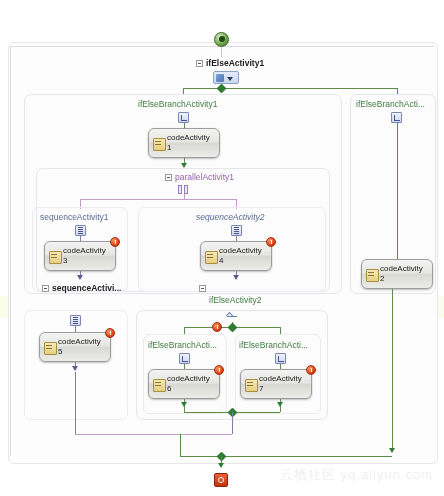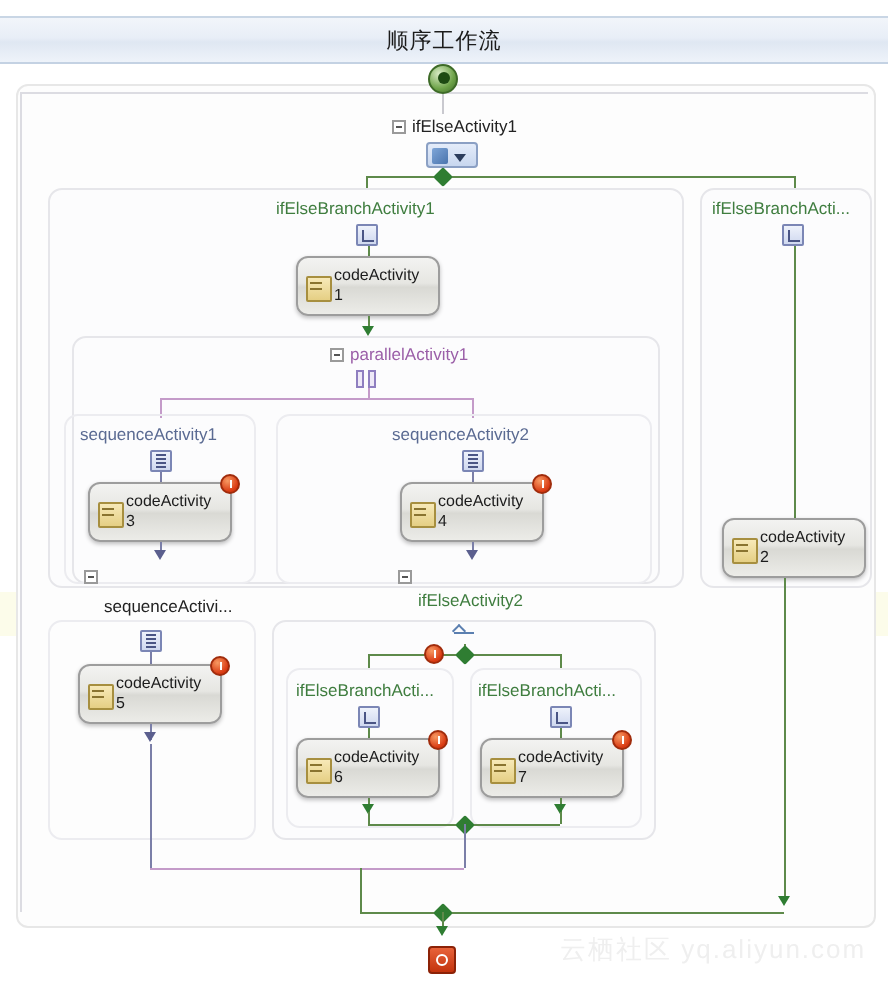--- a/index.html
+++ b/index.html
@@ -45,21 +45,21 @@
   
   .lbl{
     position:absolute;
     font-size:8.5px;
     white-space:nowrap;
     line-height:11px;
   }
   .lbl.green{color:#3f7d3f;}
   .lbl.purple{color:#9b5fa8;}
   .lbl.blue{color:#5a6a92;}
-  .lbl.dark{color:#222;font-weight:normal;}
+  .lbl.dark{color:#222;font-weight:bold;}
 
   
   .exp{
     position:absolute;
     width:7px;height:7px;
     border:1px solid #9a9a9a;
     background:#fff;
     box-sizing:border-box;
   }
   .exp:after{
@@ -228,23 +228,20 @@
   }
 
   
   .rail{position:absolute;background:#dcdce2;}
 </style>
 </head>
 <body>
 
 <div id="canvas">
 
-  <div class="titlebar">
-    <span class="t">顺序工作流</span>
-  </div>
 
   <div class="band" style="top:296px;height:22px;"></div>
 
   <div class="surface"></div>
 
   <div class="rail" style="left:10px;top:46px;width:1px;height:410px;"></div>
   <div class="rail" style="left:10px;top:46px;width:424px;height:1px;"></div>
 
   <div class="start" style="left:214px;top:32px;"></div>
   <div class="ln v gray" style="left:221px;top:47px;height:10px;"></div>
@@ -302,24 +299,24 @@
     <span class="txt">
       <span>codeActivity</span><br>
       <span>3</span>
     </span>
   </div>
   <div class="badge" style="left:110px;top:237px;"></div>
   <div class="ln v b" style="left:80px;top:271px;height:7px;"></div>
   <div class="arrow b" style="left:76.5px;top:275px;"></div>
 
   <div class="exp" style="left:42px;top:285px;"></div>
-  <div class="lbl dark" style="left:52px;top:298px;">sequenceActivi...</div>
+  <div class="lbl dark" style="left:52px;top:283px;">sequenceActivi...</div>
 
   <div class="box plain" style="left:138px;top:207px;width:188px;height:85px;"></div>
-  <div class="lbl blue" style="left:196px;top:212px;">sequenceActivity2</div>
+  <div class="lbl blue" style="left:196px;top:212px;font-style:italic;">sequenceActivity2</div>
   <div class="ic seq" style="left:231px;top:225px;"></div>
   <div class="ln v b" style="left:236px;top:236px;height:5px;"></div>
 
   <div class="code" style="left:200px;top:241px;">
     <span class="ci">
         <span class="scroll-ic"></span>
       </span>
     <span class="txt">
       <span>codeActivity</span><br>
       <span>4</span>

